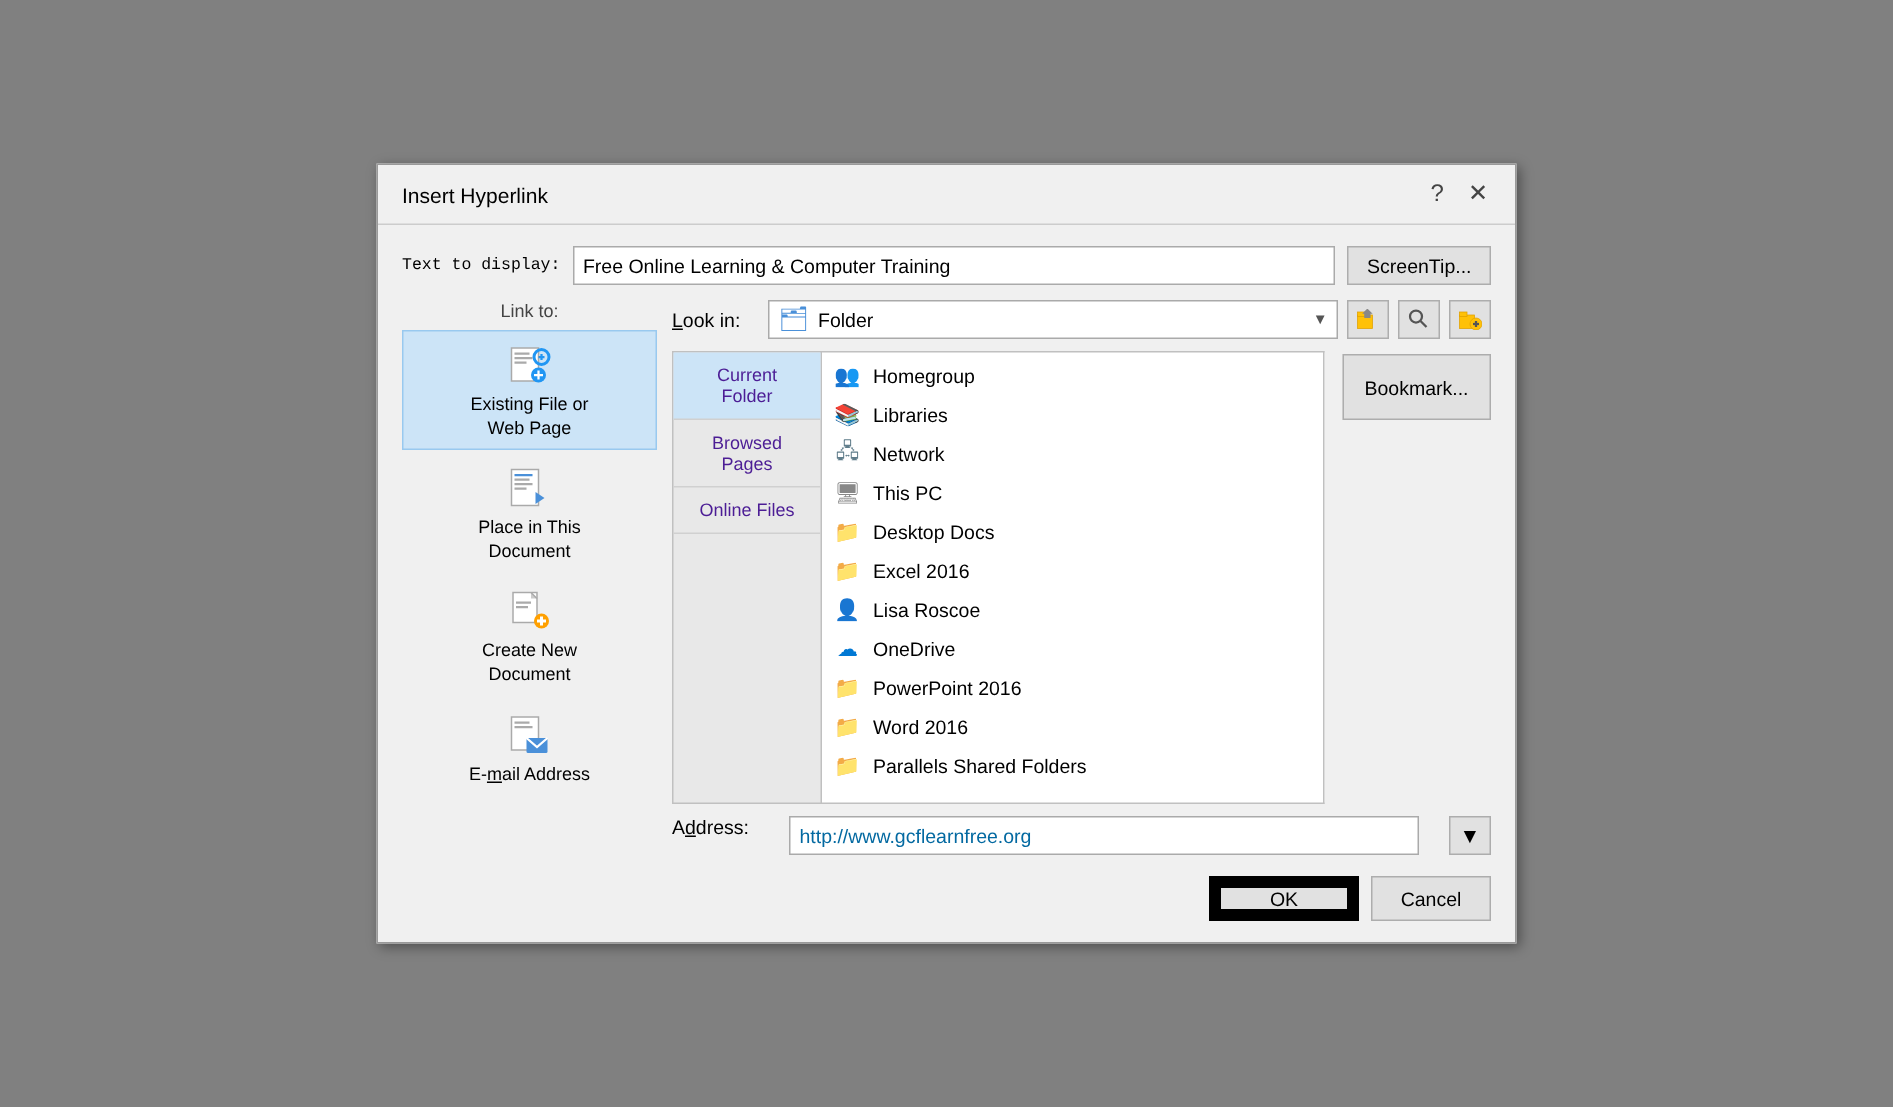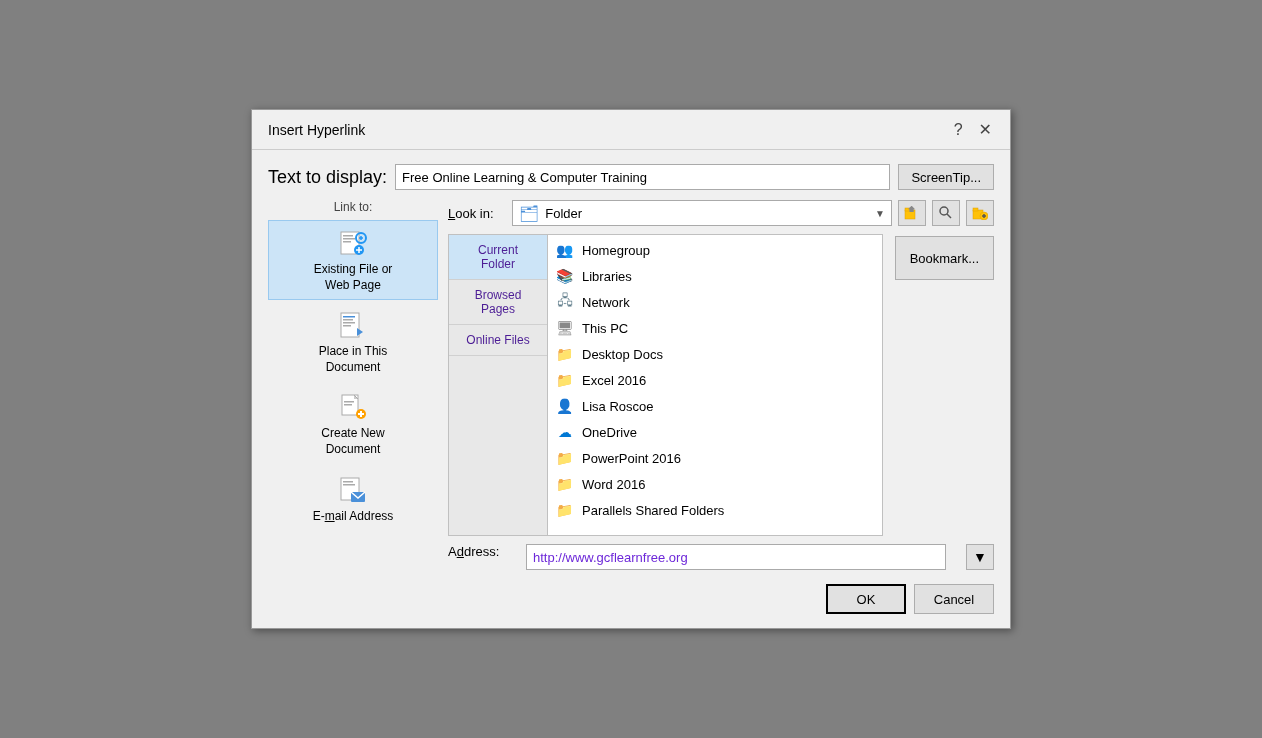--- a/index.html
+++ b/index.html
@@ -61,22 +61,23 @@
       gap: 10px;
       flex: 1;
     }
 
     .row-top {
       display: flex;
       align-items: center;
       gap: 8px;
     }
     .label-text {
-      font-size: 18px;
+      font-size: 11px;
       white-space: nowrap;
+      font-family: Liberation Mono, monospace;
     }
     .text-input {
       flex: 1;
       height: 26px;
       border: 1px solid #aaa;
       background: white;
       padding: 2px 6px;
       font-size: 13px;
       outline: none;
     }
@@ -286,35 +287,35 @@
       align-items: center;
       padding: 0 6px;
       position: relative;
     }
     .address-input {
       flex: 1;
       border: none;
       outline: none;
       font-size: 13px;
       background: transparent;
-      color: #6d28d9;
+      color: #0369a1;
     }
 
     
     .bottom-row {
       display: flex;
       justify-content: flex-end;
       gap: 8px;
       padding-top: 6px;
     }
     .btn-ok {
-      width: 80px;
+      width: 100px;
       height: 30px;
       background: #e1e1e1;
-      border: 2px solid #000000;
+      border: 8px solid #000000;
       cursor: pointer;
       font-size: 13px;
     }
     .btn-cancel {
       width: 80px;
       height: 30px;
       background: #e1e1e1;
       border: 1px solid #adadad;
       cursor: pointer;
       font-size: 13px;

